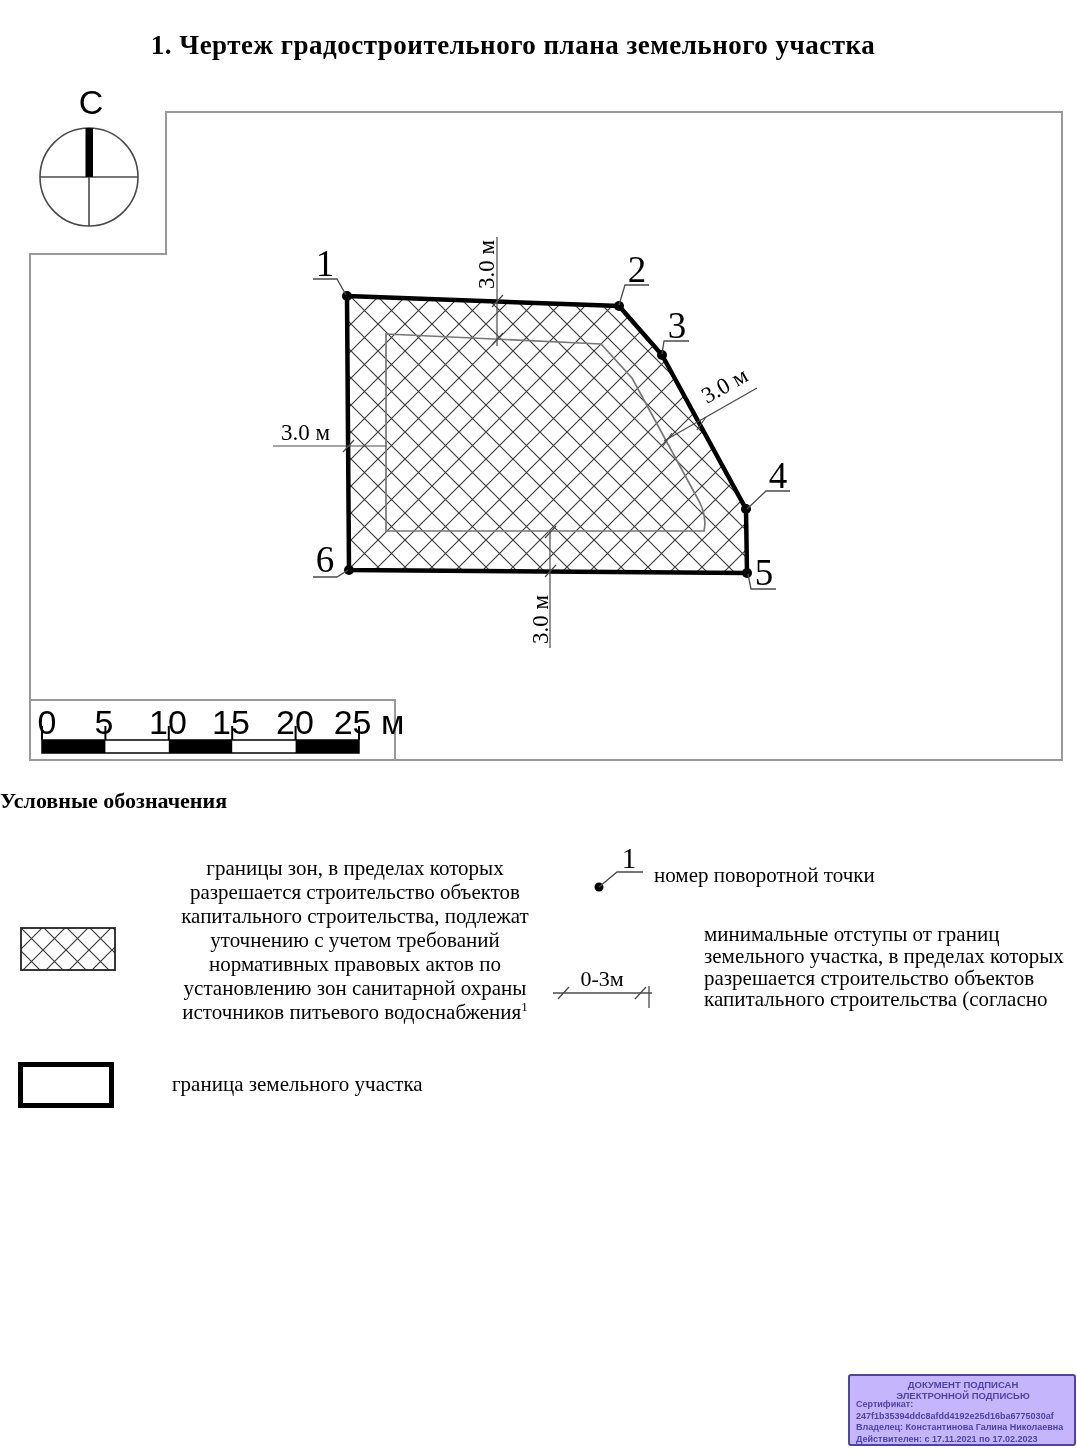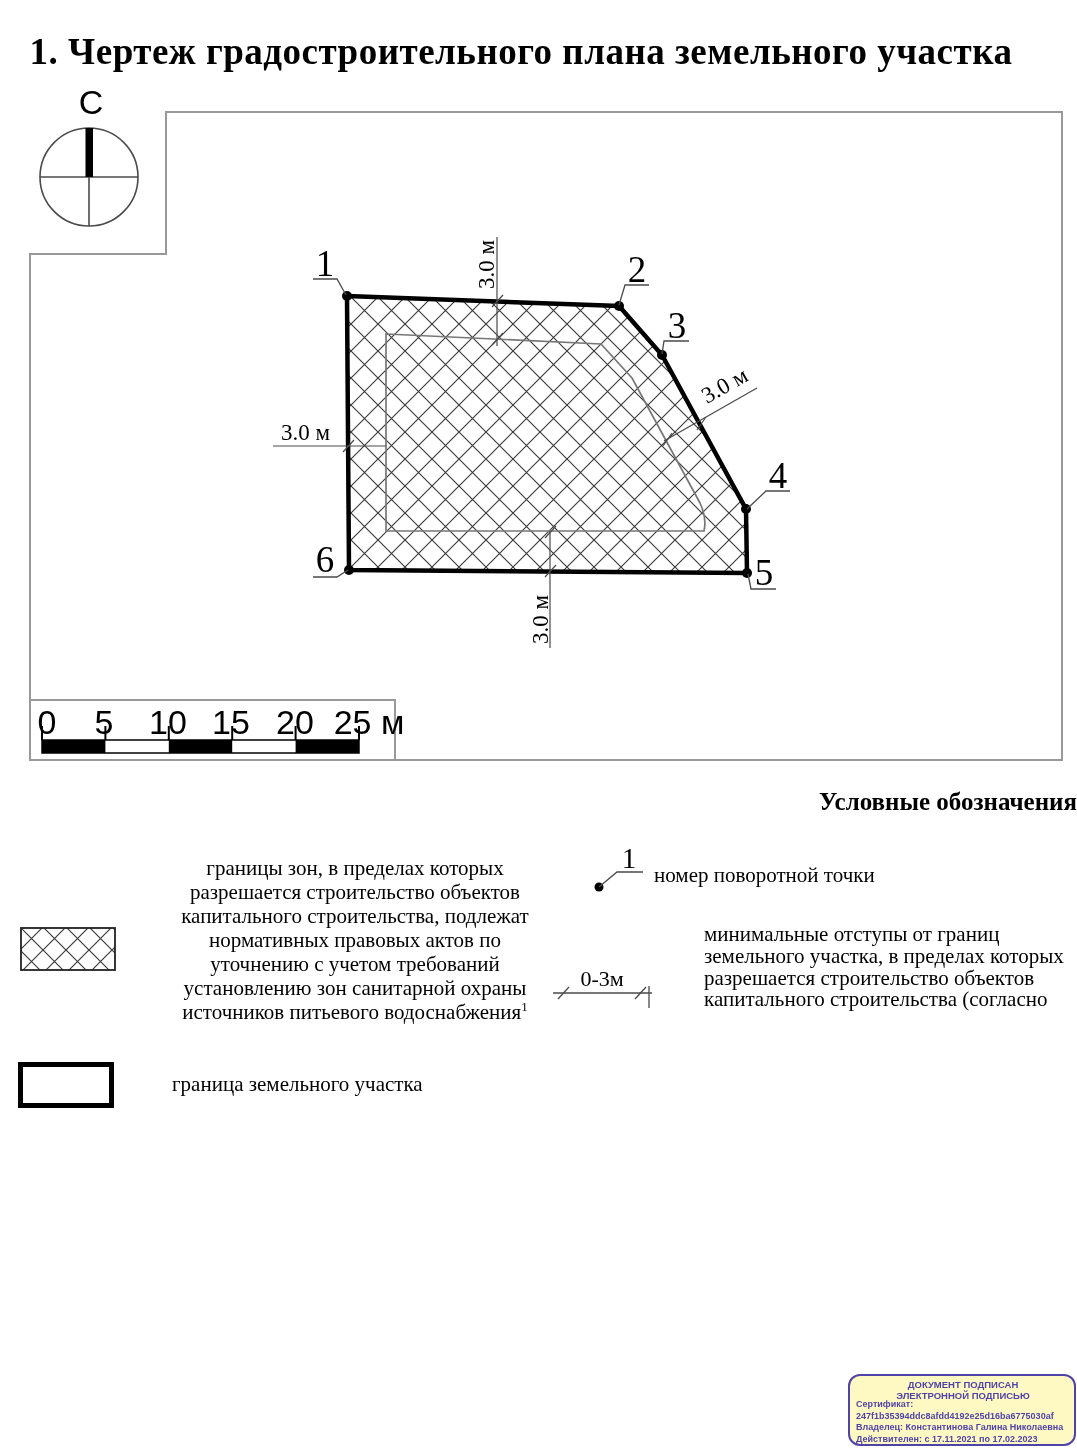--- a/index.html
+++ b/index.html
@@ -1,35 +1,35 @@
 <!DOCTYPE html>
 <html><head>
 <meta charset="utf-8">
 <style>
   html,body{margin:0;padding:0;background:#ffffff;}
   .canvas{position:relative;width:1077px;height:1455px;background:#ffffff;overflow:hidden;
           font-family:"Liberation Serif", serif;color:#000;}
-  .title{position:absolute;top:30px;left:16px;width:1010px;text-align:center;
-         font-size:37px;font-weight:bold;letter-spacing:0.5px;}
+  .title{position:absolute;top:30px;left:8px;width:1010px;text-align:center;
+         font-size:27px;font-weight:bold;letter-spacing:0.5px;}
   #plan-svg{position:absolute;top:0;left:0;}
-  .legend-heading{position:absolute;top:788px;left:0;width:1077px;text-align:right;
-                  font-size:25px;font-weight:bold;}
+  .legend-heading{position:absolute;top:788px;left:0;width:1077px;text-align:left;
+                  font-size:22px;font-weight:bold;}
   .legend-text{position:absolute;font-size:21px;line-height:24px;}
   .zone-text{top:856px;left:140px;width:430px;text-align:center;}
   .point-text{top:864px;left:654px;width:360px;line-height:23px;}
   .offset-text{top:924px;left:704px;width:395px;line-height:21.8px;}
   .boundary-label{position:absolute;top:1072px;left:140px;font-size:21px;margin-left:32px;}
   .legend-symbol{position:absolute;}
   .sym-zone{top:927px;left:20px;}
   .sym-boundary{top:1062px;left:18px;width:86px;height:36px;border:5px solid #000;background:#fff;}
   .sym-point{top:840px;left:583px;}
   .sym-offset{top:962px;left:550px;}
   sup{font-size:13px;vertical-align:super;line-height:0;}
   .stamp{position:absolute;top:1374px;left:848px;width:218px;height:65px;
-         border:2px solid #4f43a8;border-radius:12px;background:#fef9c3;
+         border:2px solid #4f43a8;border-radius:3px;background:#c4b5fd;
          color:#4f43a8;font-family:"Liberation Sans", sans-serif;
          font-size:9px;line-height:11.5px;font-weight:600;padding:3px 0 0 6px;}
   .stamp .hdr{text-align:center;font-weight:700;font-size:9.5px;line-height:11px;padding-right:4px;}
   .stamp .cert-label{margin-top:-2px;}
   svg text{font-family:"Liberation Serif", serif;fill:#000;}
   svg text.sansnum{font-family:"Liberation Sans", sans-serif;}
 </style>
 </head>
 <body>
 
@@ -140,22 +140,22 @@
         <path d="M0,0 L23,23 M23,0 L0,23" stroke="#3a3a3a" stroke-width="1.2" fill="none"></path>
       </pattern>
     </defs>
     <rect x="1" y="1" width="94" height="42" fill="url(#xh2)" stroke="#222" stroke-width="1.8"></rect>
   </svg>
 
   <div class="legend-text zone-text">
     <div>границы зон, в пределах которых</div>
     <div>разрешается строительство объектов</div>
     <div>капитального строительства, подлежат</div>
+    <div>уточнению с учетом требований</div>
     <div>нормативных правовых актов по</div>
-    <div>уточнению с учетом требований</div>
     <div>установлению зон санитарной охраны</div>
     <div><span>источников питьевого водоснабжения</span><sup>1</sup></div>
   </div>
 
   <div class="legend-symbol sym-boundary"></div>
   <div class="boundary-label">граница земельного участка</div>
 
   <svg class="legend-symbol sym-point" width="75" height="55" viewBox="0 0 75 55">
     <circle cx="16" cy="47" r="4.5" fill="#000"></circle>
     <path d="M16,47 L34,32 L60,32" fill="none" stroke="#4a4a4a" stroke-width="1.3"></path>

